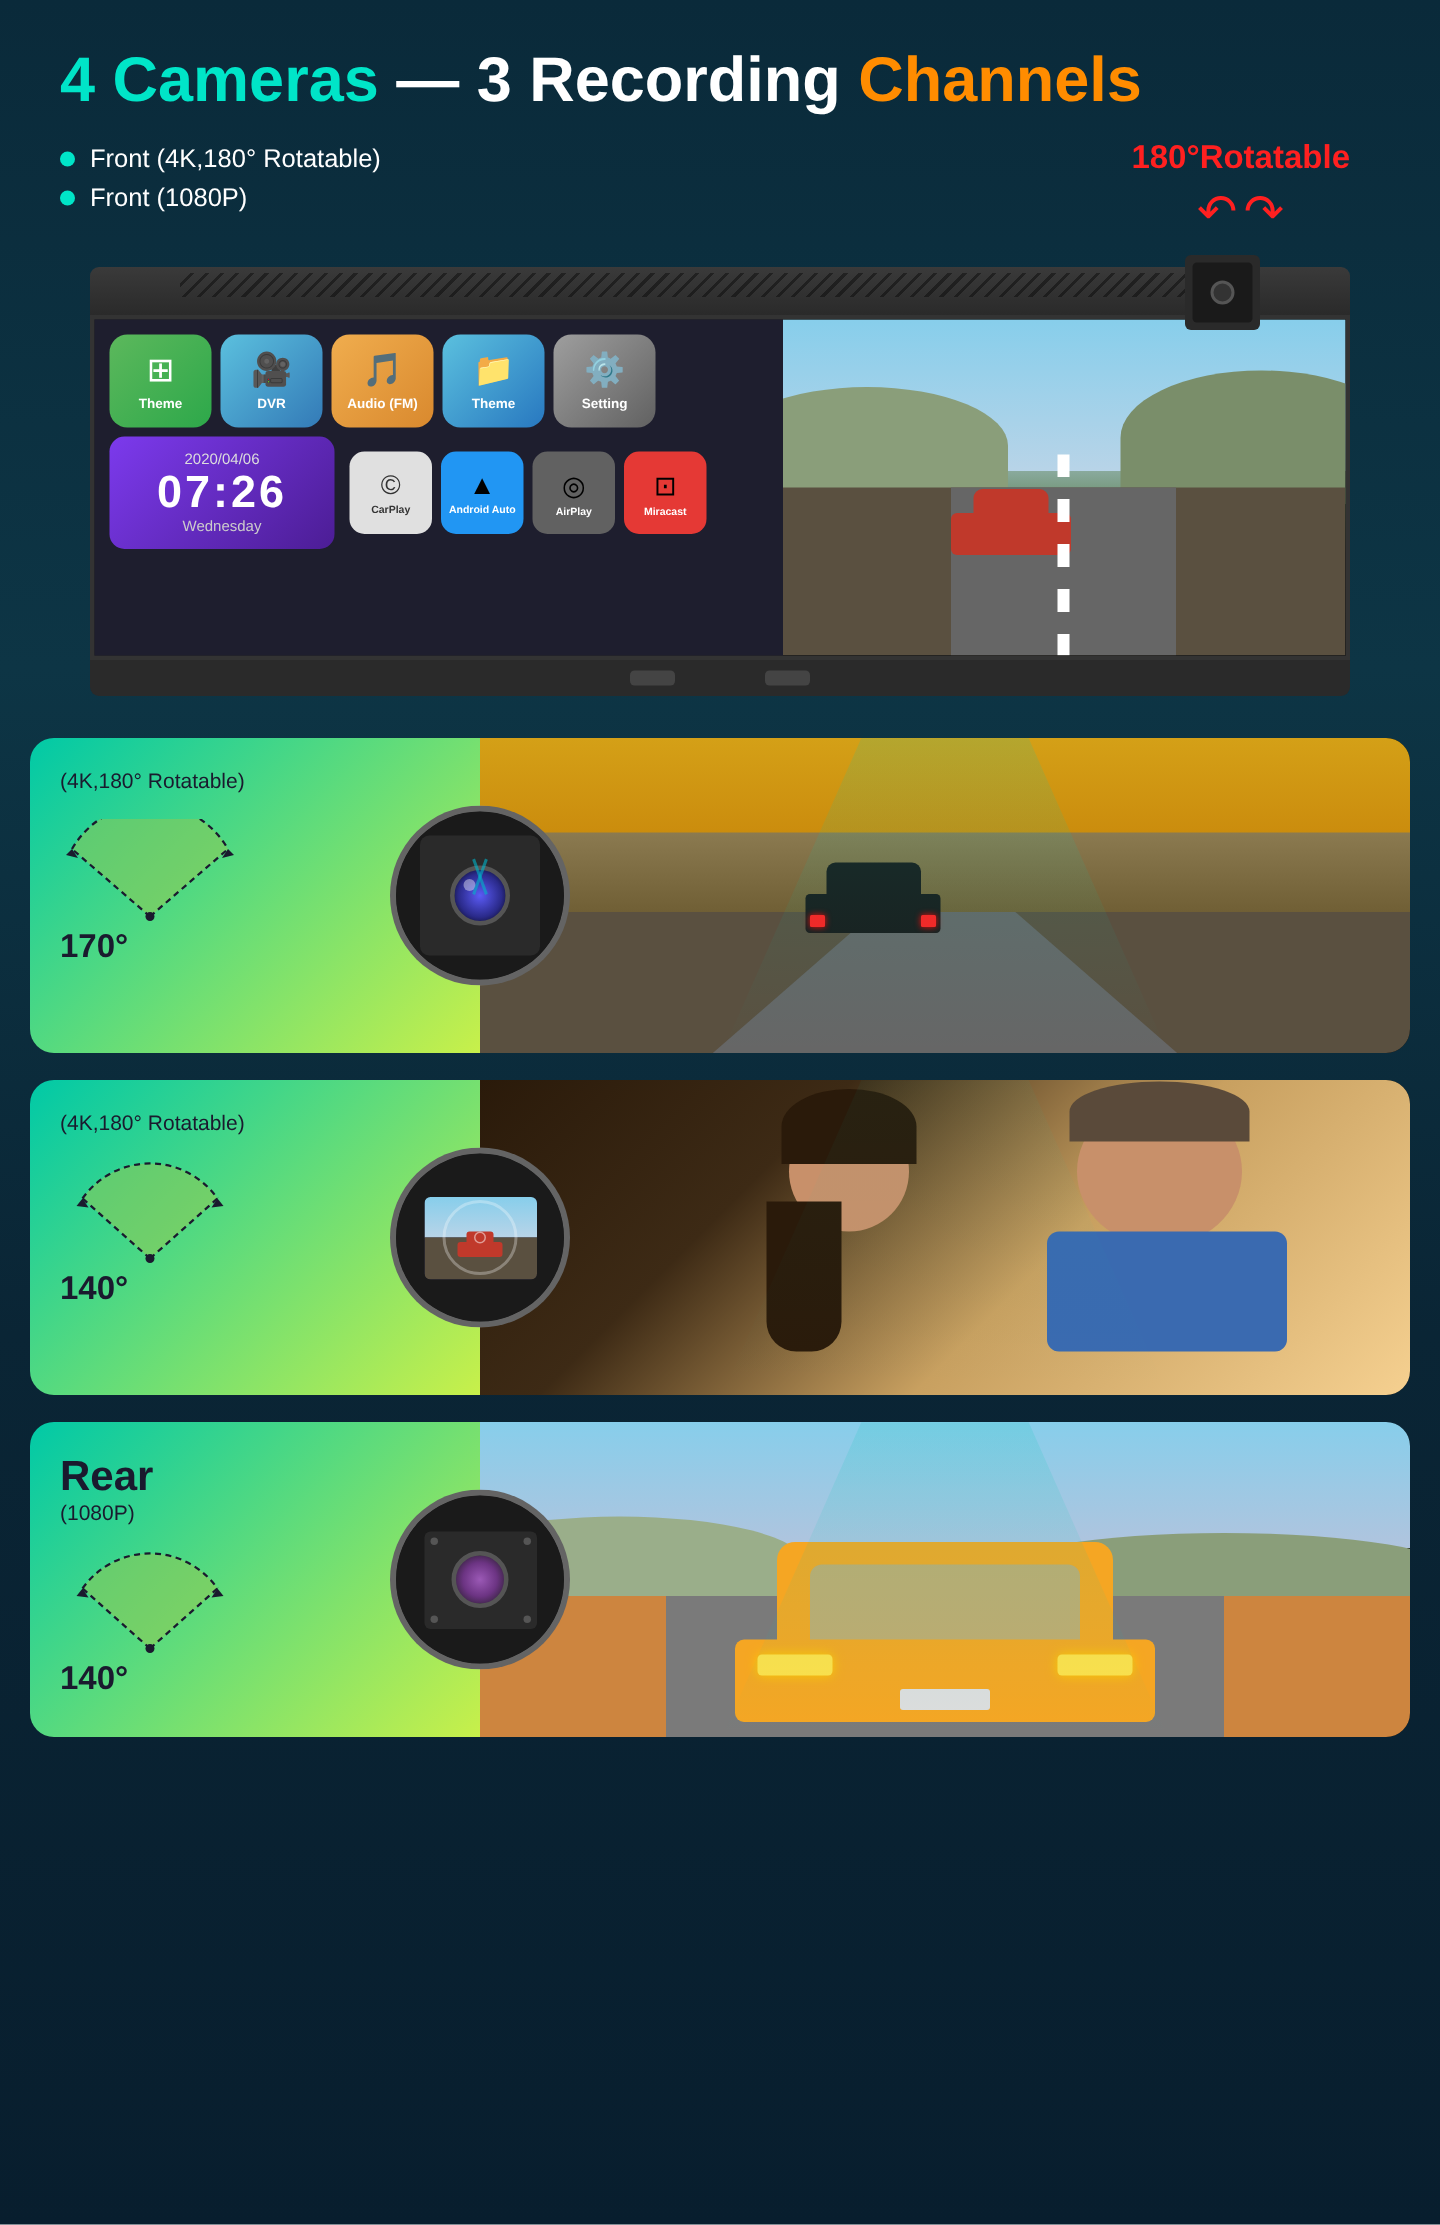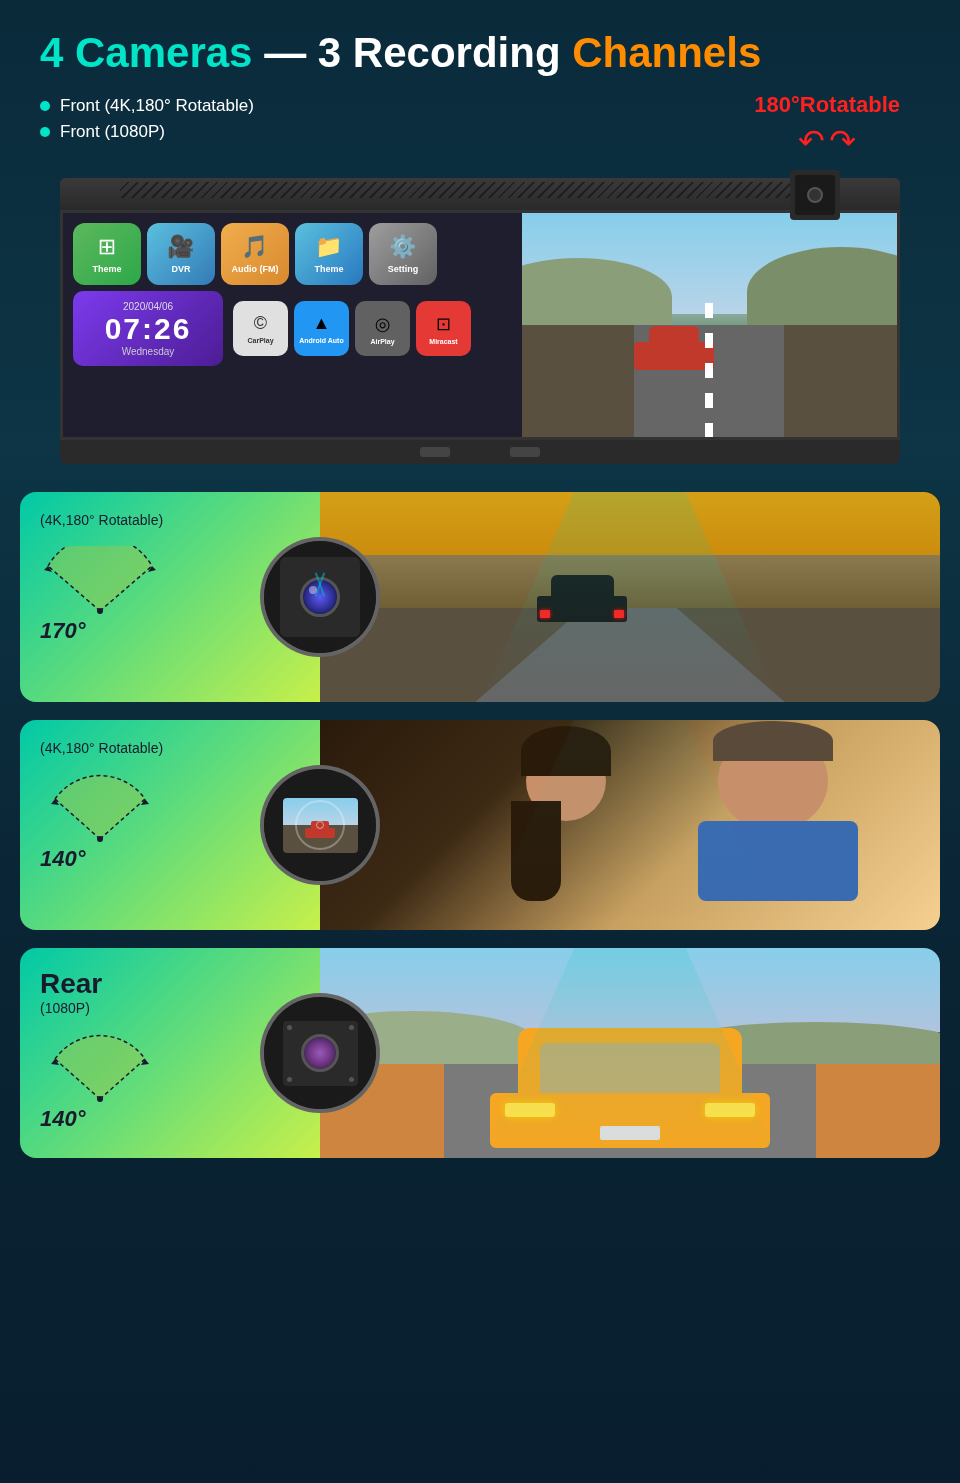--- a/index.html
+++ b/index.html
@@ -374,21 +374,20 @@
     .fov-arc svg {
       width: 120px;
       height: 70px;
     }
 
     .cam-angle {
       font-size: 22px;
       font-weight: 900;
       color: #1a1a2e;
       margin-top: 4px;
-      font-style: italic;
     }
 
     
     .cam-circle-preview {
       position: absolute;
       right: -60px;
       top: 50%;
       transform: translateY(-50%);
       width: 120px;
       height: 120px;

